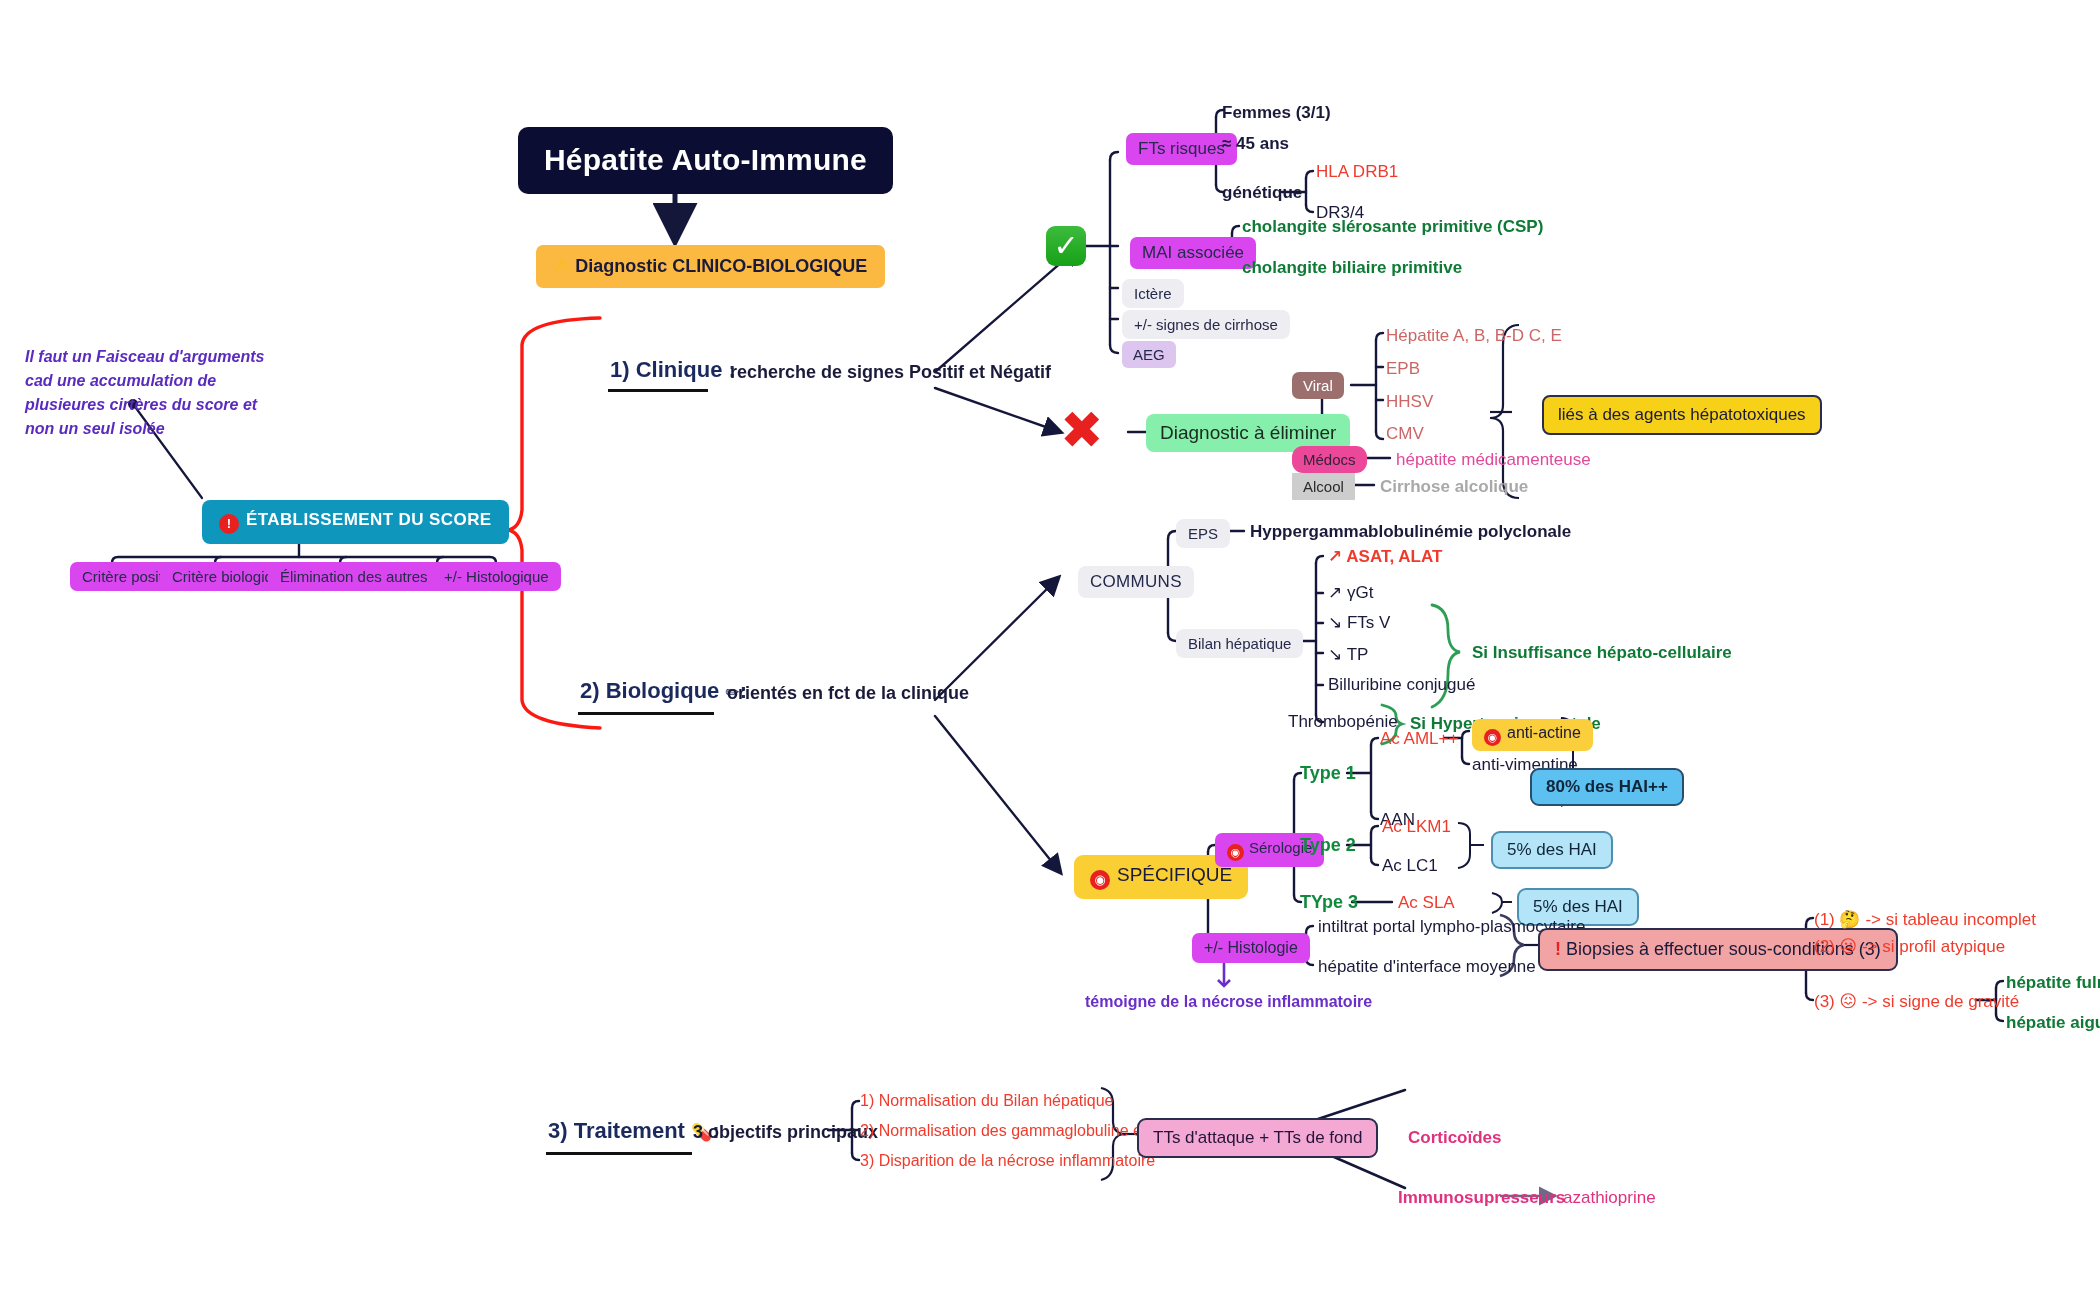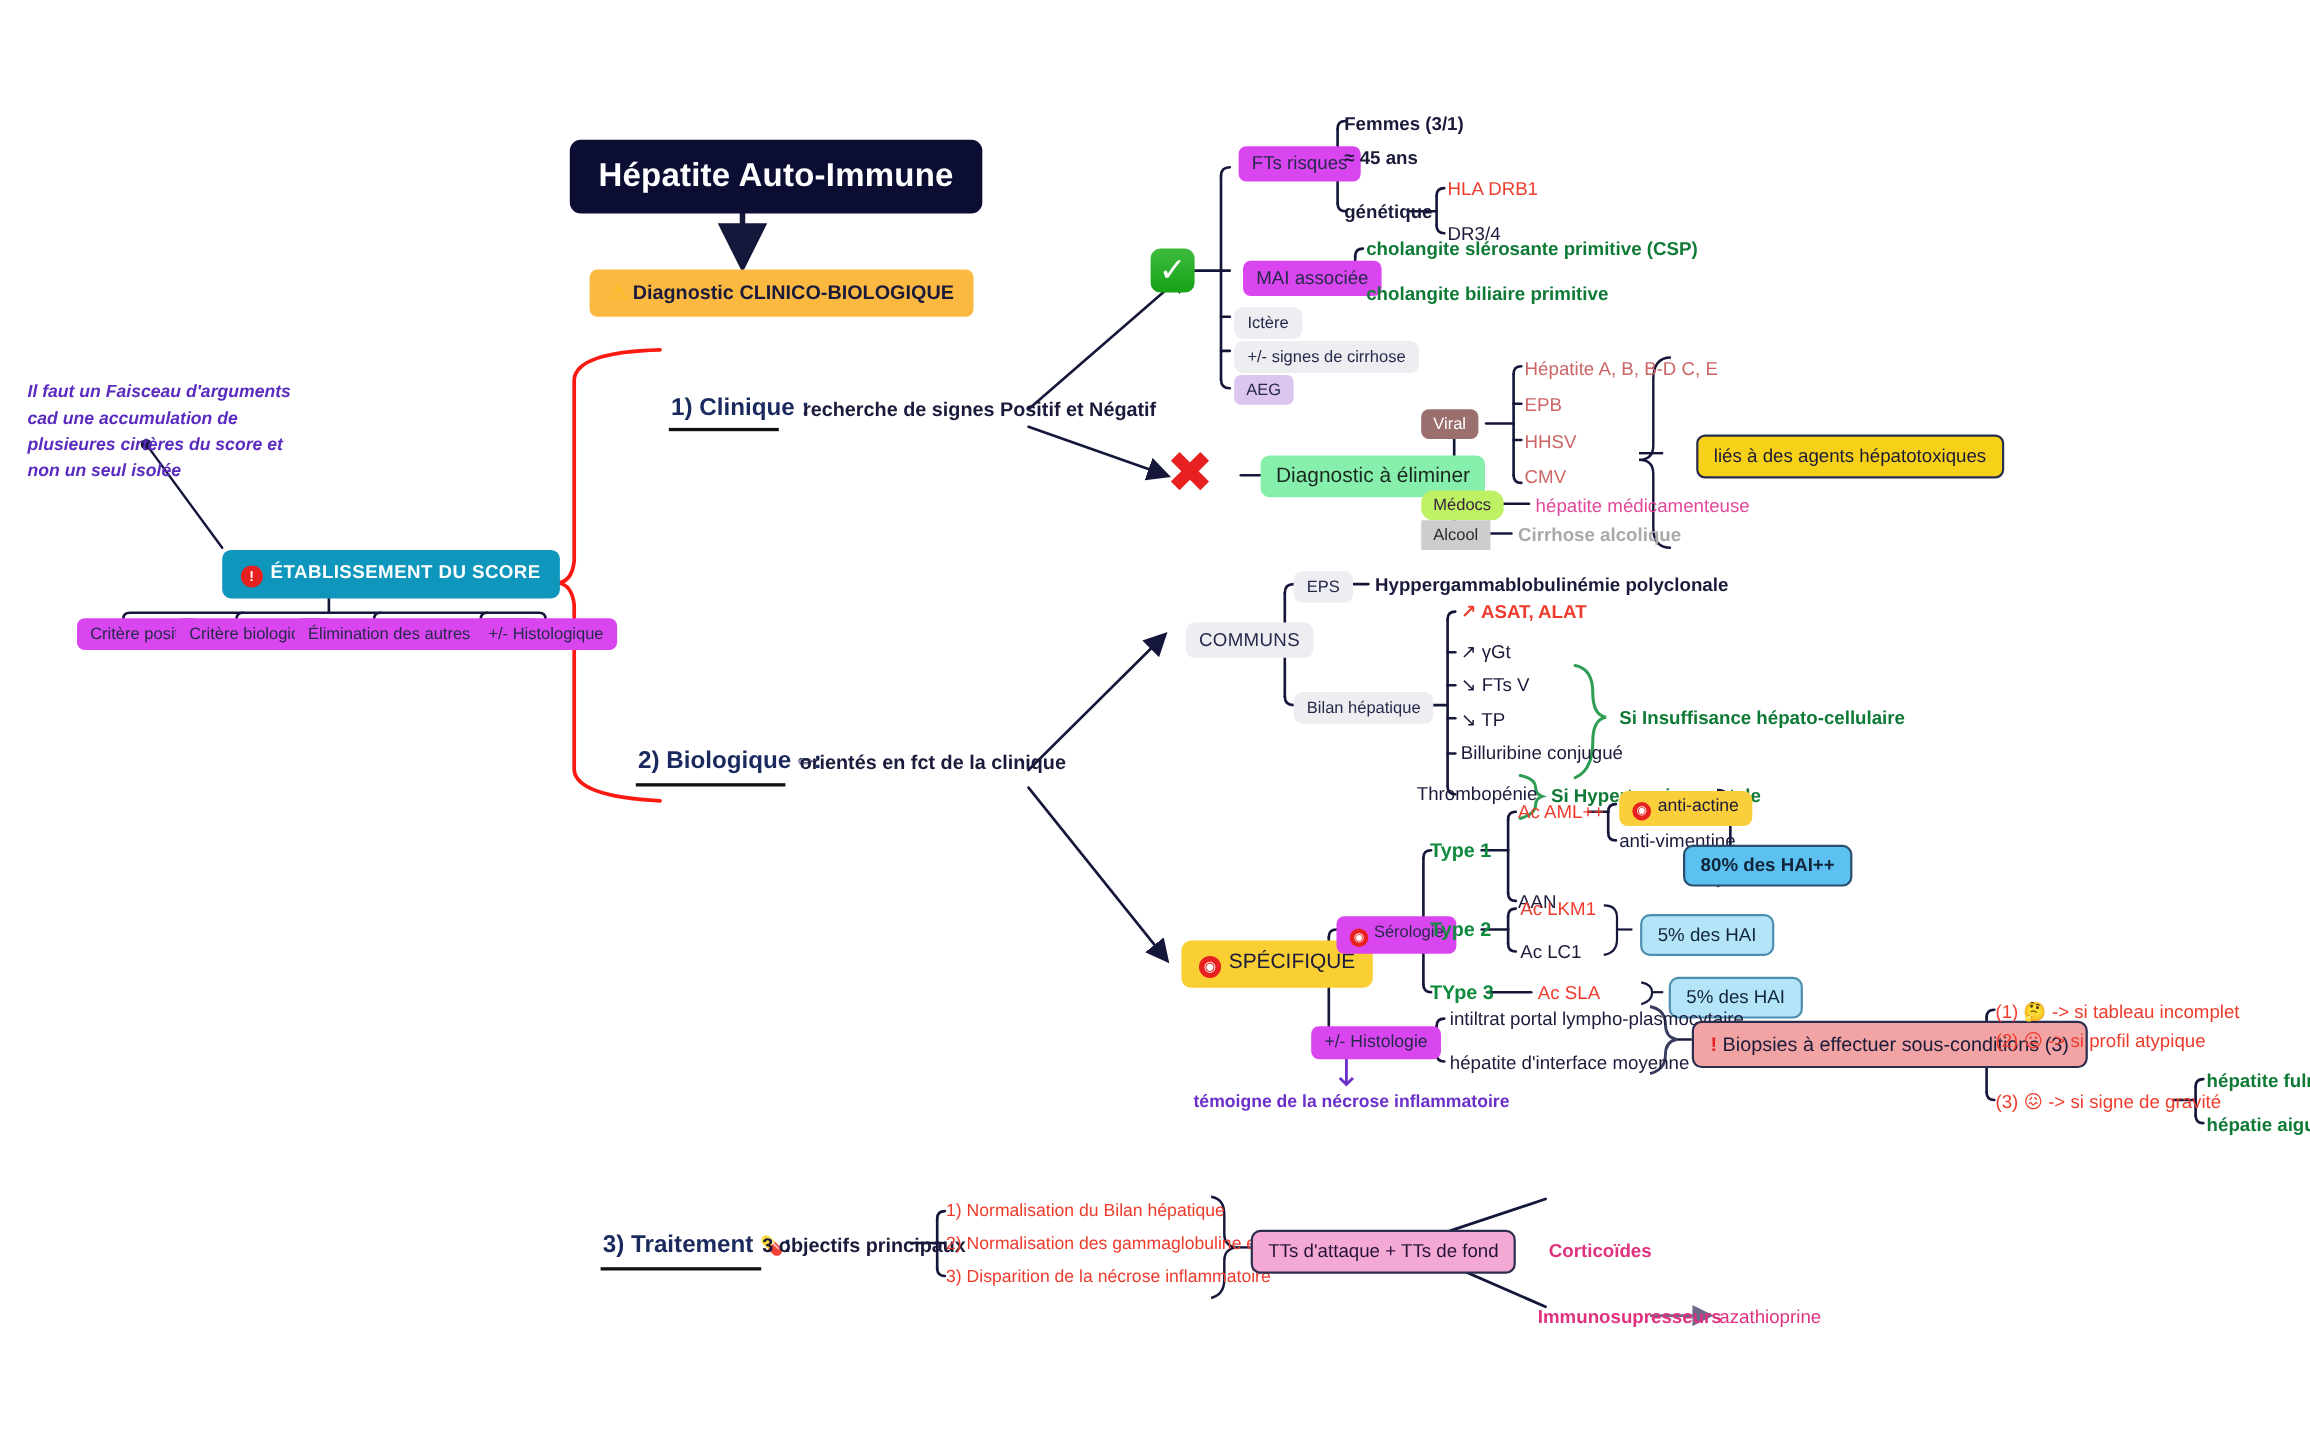--- a/index.html
+++ b/index.html
@@ -13,21 +13,21 @@
   
   .title-box{background:#0b0d33;color:#ffffff;font-size:30px;font-weight:700;
              padding:16px 26px;border-radius:10px;letter-spacing:.2px;}
   .diag-box{background:#fcb941;color:#1a1a3a;font-size:18px;font-weight:600;
             padding:11px 18px;border-radius:7px;}
   .pill-grey{background:#d946ef;color:#25294a;font-size:17px;padding:6px 12px;border-radius:7px;}
   .pill-grey-light{background:#eeeef2;color:#25294a;font-size:17px;padding:6px 12px;border-radius:8px;}
   .pill-purple{background:#dcc6f0;color:#25294a;font-size:16px;padding:5px 11px;border-radius:6px;}
   .pill-green{background:#86efac;color:#1a2a1f;font-size:19px;padding:8px 14px;border-radius:8px;}
   .pill-viral{background:#9c6f6f;color:#ffffff;font-size:17px;padding:5px 11px;border-radius:7px;}
-  .pill-medocs{background:#bef264;color:#35213a;font-size:17px;padding:5px 11px;border-radius:11px;}
+  .pill-medocs{background:#ec4899;color:#35213a;font-size:17px;padding:5px 11px;border-radius:11px;}
   .pill-alcool{background:#cdcdcd;color:#2a2a2a;font-size:17px;padding:5px 11px;border-radius:1px;}
   .pill-yellow{background:#f7d117;color:#1a1a3a;font-size:17px;font-weight:500;
                padding:8px 14px;border-radius:8px;border:2px solid #2a2d4e;}
   .pill-yellow-sm{background:#fbcf3b;color:#1a1a3a;font-size:16px;padding:5px 12px;border-radius:8px;}
   .pill-yellow-spec{background:#f9cf33;color:#1a1a3a;font-size:19px;font-weight:500;
                     padding:9px 16px;border-radius:9px;}
   .pill-blue{background:#5cc0f0;color:#10253a;font-size:17px;font-weight:700;
              padding:7px 14px;border-radius:9px;border:2px solid #2a4d6e;}
   .pill-blue-l{background:#b3e4f7;color:#10253a;font-size:17px;
                padding:7px 14px;border-radius:9px;border:2px solid #4d8fb0;}

